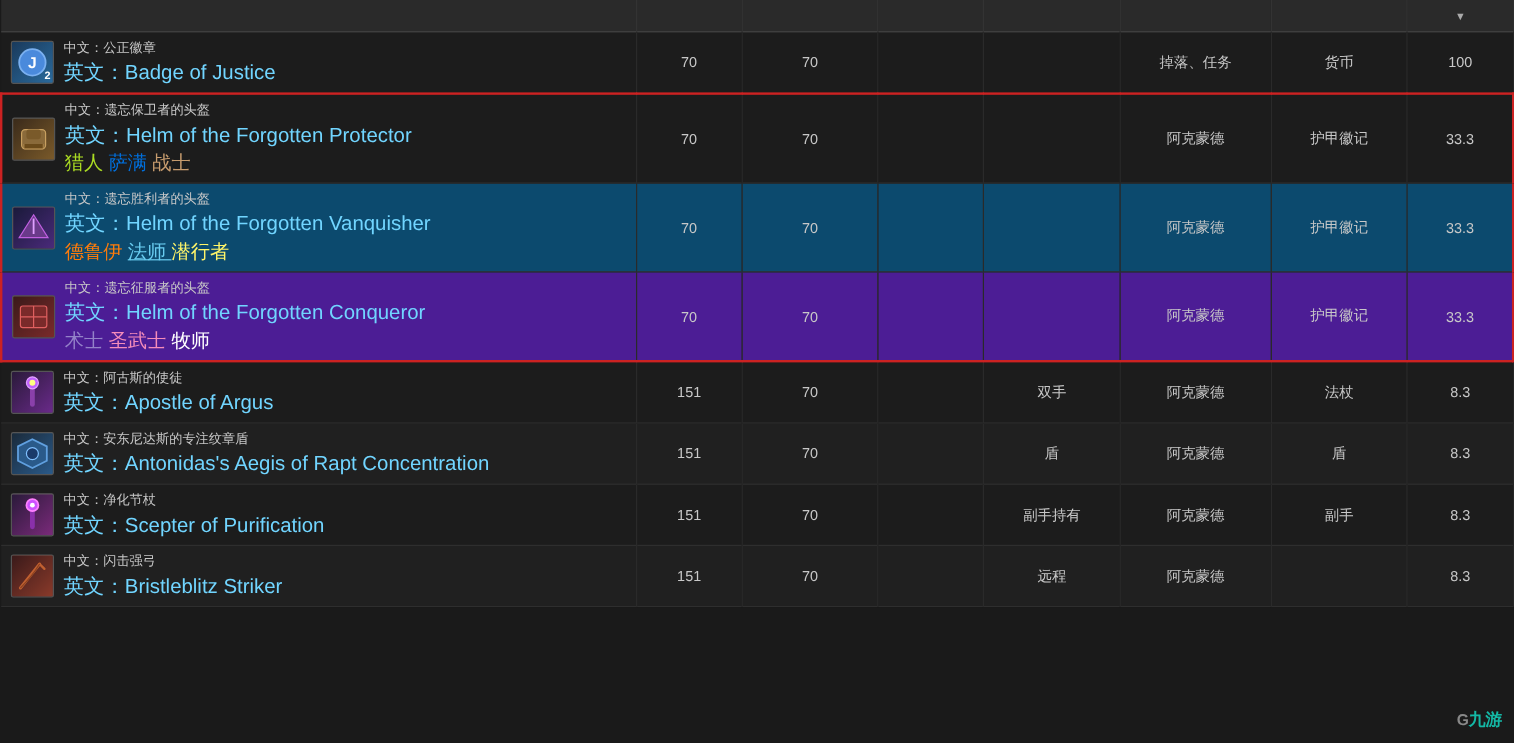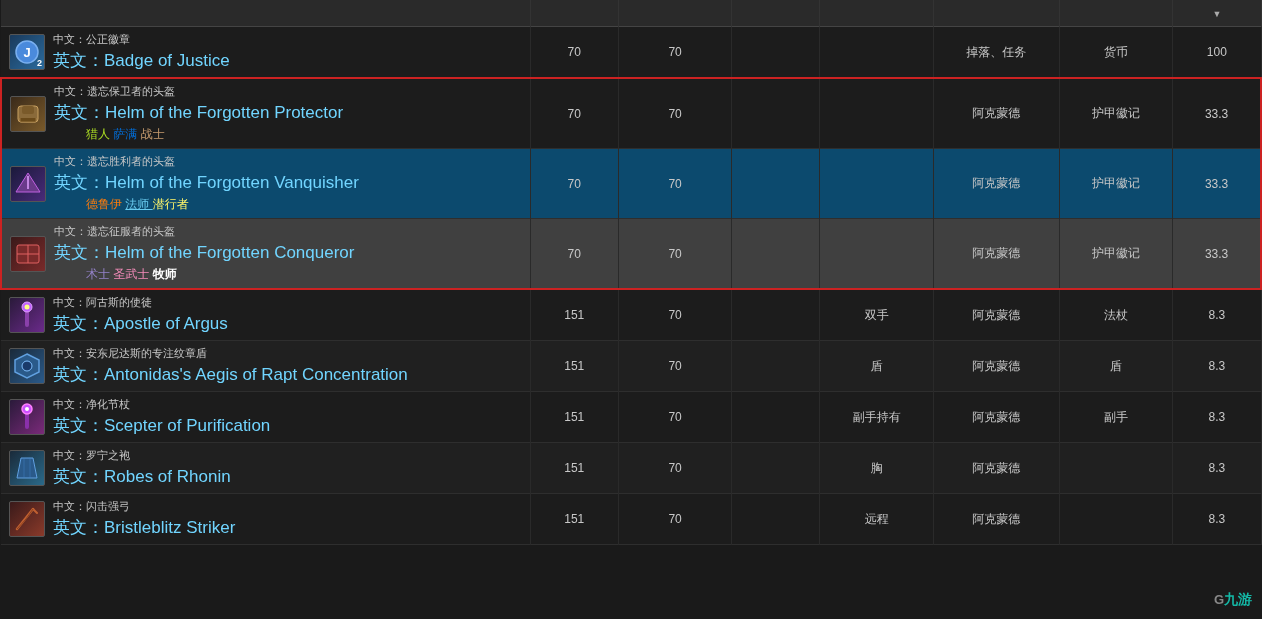--- a/index.html
+++ b/index.html
@@ -83,32 +83,31 @@
     }
     .cn-name {
       color: #c8c8c8;
       font-size: 11px;
     }
     .en-name {
       color: #71d5ff;
       font-size: 17px;
     }
     .sub-classes {
-      font-size: 12px;
-      margin-left: 32px;
+      font-size: 16px;
     }
     .class-hunter { color: #abdc23; }
     .class-druid { color: #ff7c0a; }
     .class-warrior { color: #c79c6e; }
     .class-mage { color: #69ccf0; text-decoration: underline; }
     .class-rogue { color: #fff569; }
     .class-shaman { color: #0070de; }
     .class-paladin { color: #f58cba; }
     .class-warlock { color: #9482c9; }
-    .class-priest { color: #ffffff; font-weight: bold; }
+    .class-priest { color: #ffffff; }
 
     .sort-icon { font-size: 9px; color: #aaa; }
 
     .watermark {
       position: fixed;
       bottom: 10px;
       right: 10px;
       color: #555;
       font-size: 14px;
       font-weight: bold;
@@ -215,21 +214,21 @@
             </div>
           </td>
           <td>70</td>
           <td>70</td>
           <td></td>
           <td></td>
           <td>阿克蒙德</td>
           <td>护甲徽记</td>
           <td>33.3</td>
         </tr>
-        <tr style="background: #404040; border-bottom: 2px solid rgb(204, 34, 34); border-left: 2px solid rgb(204, 34, 34); border-right: 2px solid rgb(204, 34, 34);">
+        <tr style="background: #4c1d95; border-bottom: 2px solid rgb(204, 34, 34); border-left: 2px solid rgb(204, 34, 34); border-right: 2px solid rgb(204, 34, 34);">
           <td>
             <div class="item-cell">
               <div class="item-icon icon-conqueror" style="background: linear-gradient(135deg, rgb(58, 26, 26), rgb(122, 42, 42));">
                 <svg width="28" height="28" viewBox="0 0 28 28">
                   <rect x="3" y="5" width="22" height="18" rx="2" fill="#7a2a2a" stroke="#e06060" stroke-width="1"></rect>
                   <path d="M3 14 L25 14" stroke="#e06060" stroke-width="1"></path>
                   <path d="M14 5 L14 23" stroke="#e06060" stroke-width="1"></path>
                 </svg>
               </div>
               <div class="item-names">
@@ -314,44 +313,20 @@
           <td>70</td>
           <td></td>
           <td>副手持有</td>
           <td>阿克蒙德</td>
           <td>副手</td>
           <td>8.3</td>
         </tr>
         <tr>
           <td>
             <div class="item-cell">
-              <div class="item-icon icon-robes" style="background: linear-gradient(135deg, rgb(26, 42, 58), rgb(42, 106, 138));">
-                <svg width="28" height="28" viewBox="0 0 28 28">
-                  <path d="M8 4 L20 4 L24 24 L4 24 Z" fill="#2a5a8a" stroke="#60a0e0" stroke-width="1"></path>
-                  <path d="M11 4 L11 24" stroke="#4080c0" stroke-width="0.5"></path>
-                  <path d="M17 4 L17 24" stroke="#4080c0" stroke-width="0.5"></path>
-                </svg>
-              </div>
-              <div class="item-names">
-                <span class="cn-name">中文：罗宁之袍</span>
-                <span class="en-name">英文：Robes of Rhonin</span>
-              </div>
-            </div>
-          </td>
-          <td>151</td>
-          <td>70</td>
-          <td></td>
-          <td>胸</td>
-          <td>阿克蒙德</td>
-          <td></td>
-          <td>8.3</td>
-        </tr>
-        <tr>
-          <td>
-            <div class="item-cell">
               <div class="item-icon icon-bow" style="background: linear-gradient(135deg, rgb(58, 26, 26), rgb(138, 58, 42));">
                 <svg width="28" height="28" viewBox="0 0 28 28">
                   <path d="M4 24 L20 4" stroke="#c06030" stroke-width="2.5" stroke-linecap="round"></path>
                   <path d="M20 4 L24 8" stroke="#c06030" stroke-width="2" stroke-linecap="round"></path>
                   <path d="M4 24 Q14 14 20 4" fill="none" stroke="#8a4020" stroke-width="1"></path>
                 </svg>
               </div>
               <div class="item-names">
                 <span class="cn-name">中文：闪击强弓</span>
                 <span class="en-name">英文：Bristleblitz Striker</span>

